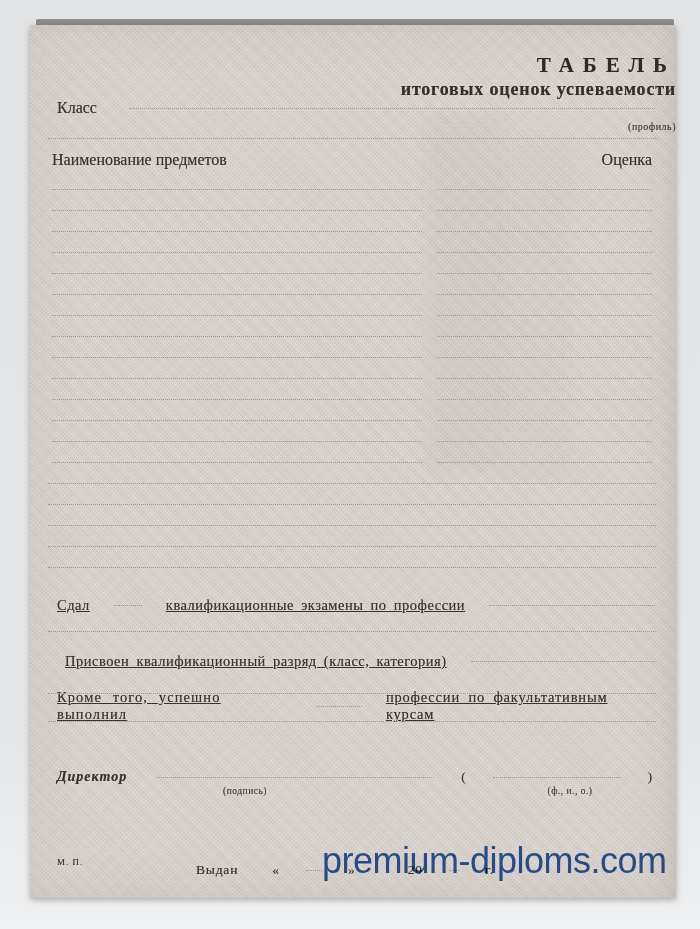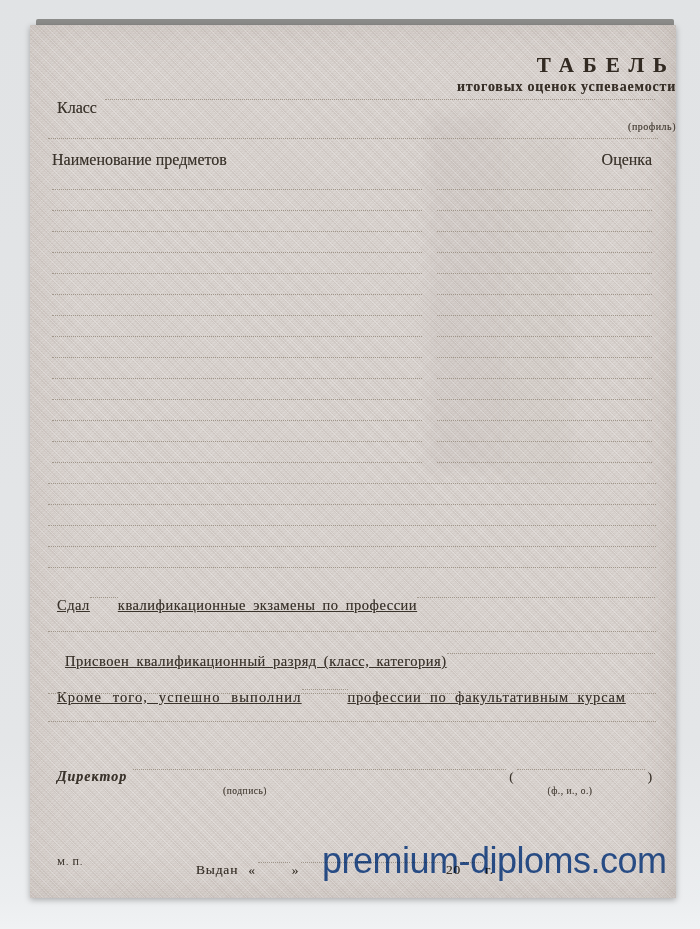--- a/index.html
+++ b/index.html
@@ -29,23 +29,23 @@
       inset -15px 0 35px -20px rgba(110,92,80,0.18);
     text-shadow:0 0 0.6px rgba(58,51,43,0.55);
   }
   .band{position:absolute;filter:blur(7px);pointer-events:none;}
   .band.b1{left:398px;top:90px;width:75px;height:355px;background:rgba(118,100,88,0.055);}
   .band.b2{left:472px;top:115px;width:68px;height:340px;background:rgba(118,100,88,0.035);}
 
   .abs{position:absolute;}
   .ctr{left:0;right:0;text-align:right;}
   .doc-title{top:28px;font-size:21px;font-weight:bold;letter-spacing:9px;text-indent:9px;color:#322a22;}
-  .doc-subtitle{top:54px;font-size:14px;font-weight:bold;letter-spacing:0.8px;color:#372f27;}
-
-  .row{display:flex;align-items:flex-start;}
+  .doc-subtitle{top:54px;font-size:18px;font-weight:bold;letter-spacing:0.8px;color:#372f27;}
+
+  .row{display:flex;align-items:center;gap:24px;}
   .fill{flex:1;height:0;border-bottom:1px dotted var(--dot);}
   .gapfill{height:0;border-bottom:1px dotted var(--dot);}
 
   .class-row{top:74px;left:27px;right:21px;font-size:16px;}
   .class-row .lbl{margin-right:8px;}
   .profile-caption{top:96px;font-size:10px;color:#4b433a;letter-spacing:0.5px;}
   .hline{position:absolute;border-bottom:1px dotted var(--dot);}
   .hl-top{top:113px;left:18px;right:18px;}
 
   .th-subjects{top:126px;left:22px;width:370px;text-align:left;font-size:16px;}

